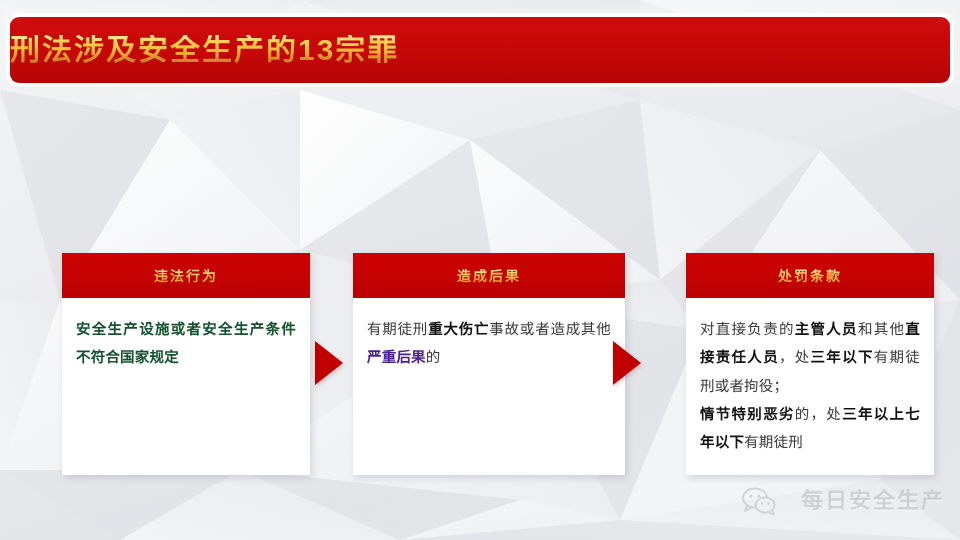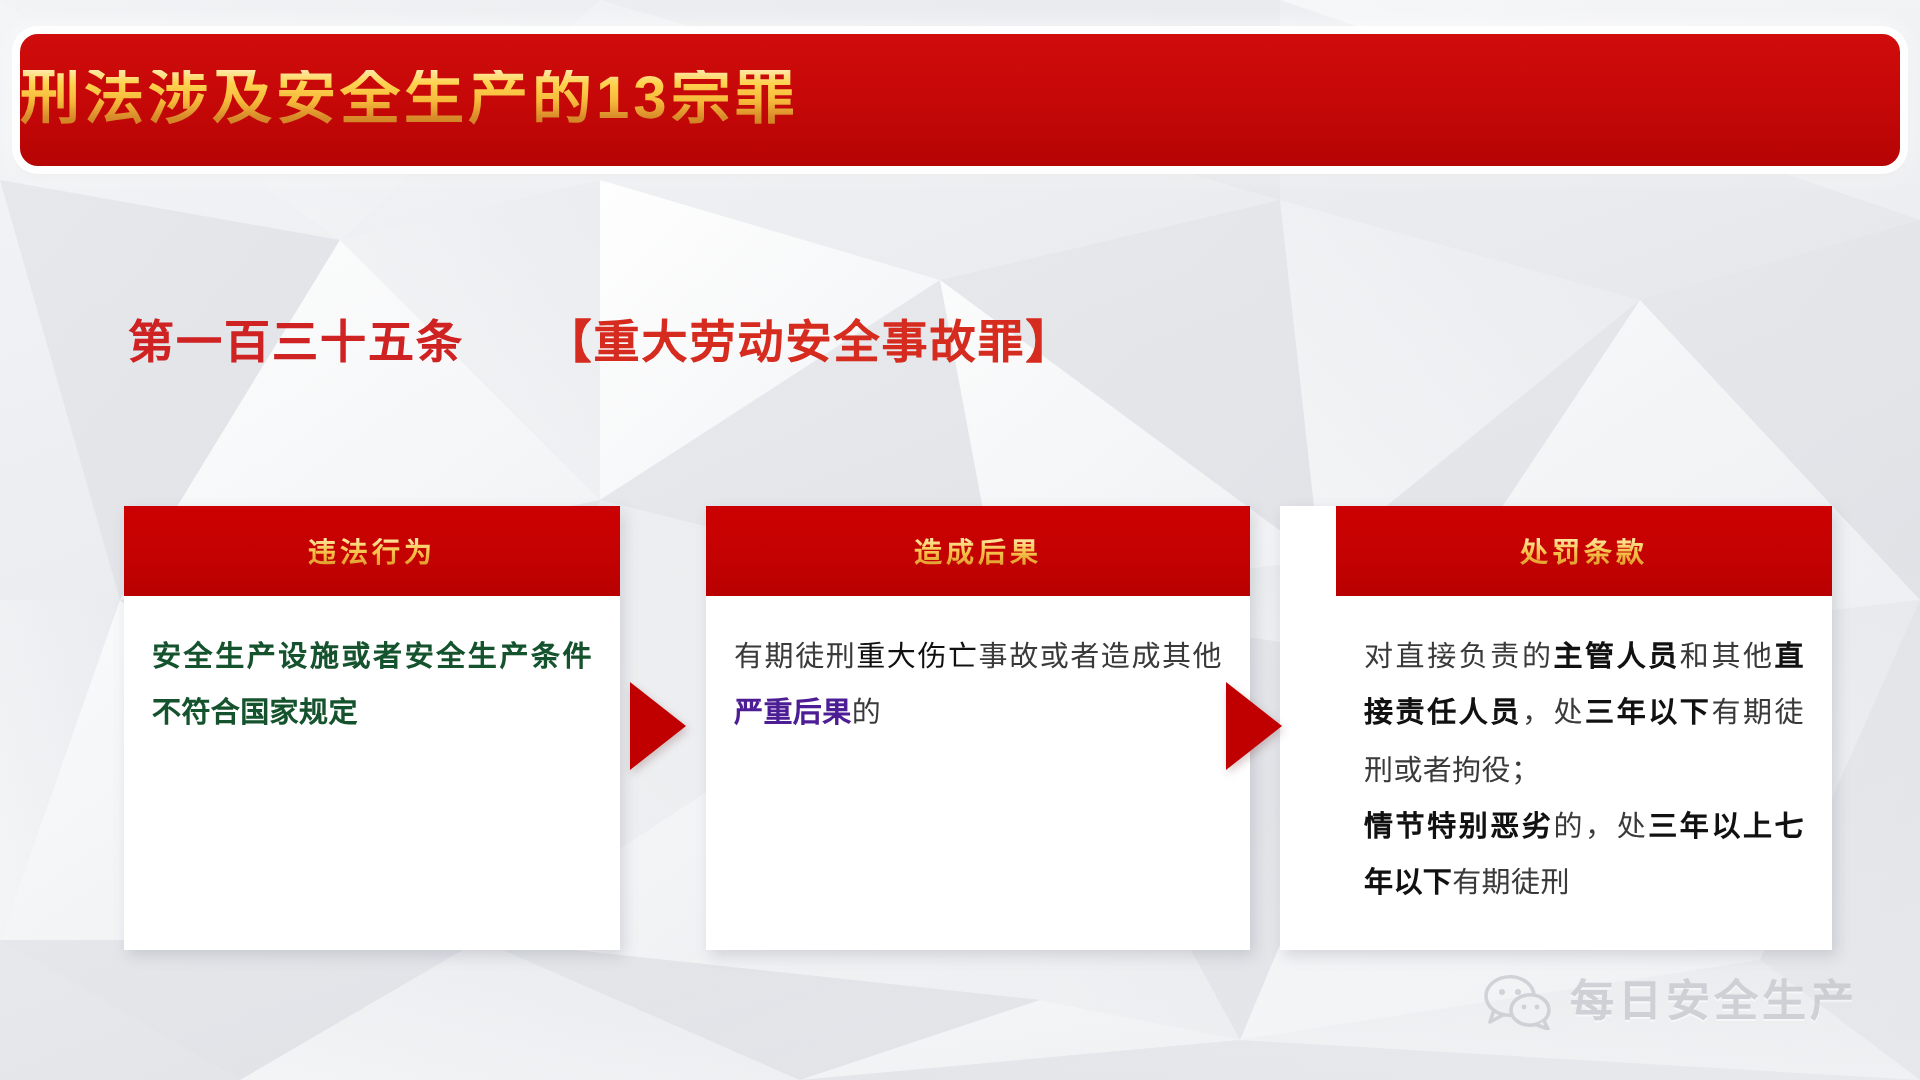--- a/index.html
+++ b/index.html
@@ -94,21 +94,21 @@
 
   
   .card {
     position: absolute;
     top: 253px;
     background: #ffffff;
     box-shadow: 2px 3px 7px rgba(90,95,110,0.20);
   }
   #card-0 { left: 62px;  width: 248px; height: 222px; }
   #card-1 { left: 353px; width: 272px; height: 222px; }
-  #card-2 { left: 640px; width: 248px; height: 222px; padding-left: 28px; }
+  #card-2 { left: 686px; width: 248px; height: 222px; }
 
   .card-header {
     height: 45px;
     background: linear-gradient(180deg, #cc0000 0%, #c40202 55%, #b80000 100%);
     display: flex;
     align-items: center;
     justify-content: center;
   }
   .card-header-text {
     font-size: 14px;
@@ -148,21 +148,21 @@
   #arrow-0 { left: 315px; top: 341px; }
   #arrow-1 { left: 613px; top: 341px; }
 
   
   #watermark {
     position: absolute;
     left: 742px;
     top: 487px;
     display: flex;
     align-items: center;
-    gap: 9px;
+    gap: 25px;
     opacity: 0.58;
   }
   #wechat-icon { display: block; }
   #watermark-text {
     font-size: 22px;
     font-weight: bold;
     color: #b9bcc3;
     letter-spacing: 2px;
     line-height: 1;
     text-shadow: 0 1px 0 rgba(255,255,255,0.85);
@@ -220,41 +220,36 @@
     <polygon points="620,520 960,540 400,540" fill="url(#pg2)" opacity=".45"></polygon>
     <polygon points="0,0 300,0 170,120" fill="url(#pg3)" opacity=".5"></polygon>
     <polygon points="300,0 640,0 640,100" fill="url(#pg2)" opacity=".4"></polygon>
     <polygon points="640,0 960,0 960,110" fill="url(#pg1)" opacity=".5"></polygon>
   </svg>
 
   <div id="title-banner">
     <span id="title-text">刑法涉及安全生产的13宗罪</span>
   </div>
 
-  <div id="article-line">
-    <span class="art-no">第一百三十五条</span>
-    <span class="art-gap"></span>
-    <span class="art-crime">【重大劳动安全事故罪】</span>
-  </div>
 
   <div class="card" id="card-0">
     <div class="card-header">
       <span class="card-header-text">违法行为</span>
     </div>
     <div class="card-body">
         <div class="para"><span style="font-weight: bold; color: #14532d;">安全生产设施或者安全生产条件不符合国家规定</span></div>
       </div>
   </div>
 
   <div class="card" id="card-1">
     <div class="card-header">
       <span class="card-header-text">造成后果</span>
     </div>
     <div class="card-body">
-        <div class="para"><span class="reg">有期徒刑</span><span style="font-weight: normal; color: rgb(17, 17, 17);">重大伤亡</span><span class="reg">事故或者造成其他</span><span style="font-weight: bold; color: #4c1d95;">严重后果</span><span class="reg">的</span></div>
+        <div class="para"><span class="reg">有期徒刑</span><span style="font-weight: bold; color: rgb(17, 17, 17);">重大伤亡</span><span class="reg">事故或者造成其他</span><span style="font-weight: bold; color: #4c1d95;">严重后果</span><span class="reg">的</span></div>
       </div>
   </div>
 
   <div class="card" id="card-2">
     <div class="card-header">
       <span class="card-header-text">处罚条款</span>
     </div>
     <div class="card-body">
         <div class="para"><span class="reg">对直接负责的</span><span style="font-weight: bold; color: rgb(17, 17, 17);">主管人员</span><span class="reg">和其他</span><span style="font-weight: bold; color: rgb(17, 17, 17);">直接责任人员</span><span class="reg">，处</span><span style="font-weight: bold; color: rgb(17, 17, 17);">三年以下</span><span class="reg">有期徒刑或者拘役；</span></div>
         <div class="para"><span style="font-weight: bold; color: rgb(17, 17, 17); margin-top: 24px;">情节特别恶劣</span><span class="reg">的，处</span><span style="font-weight: bold; color: rgb(17, 17, 17);">三年以上七年以下</span><span class="reg">有期徒刑</span></div>

